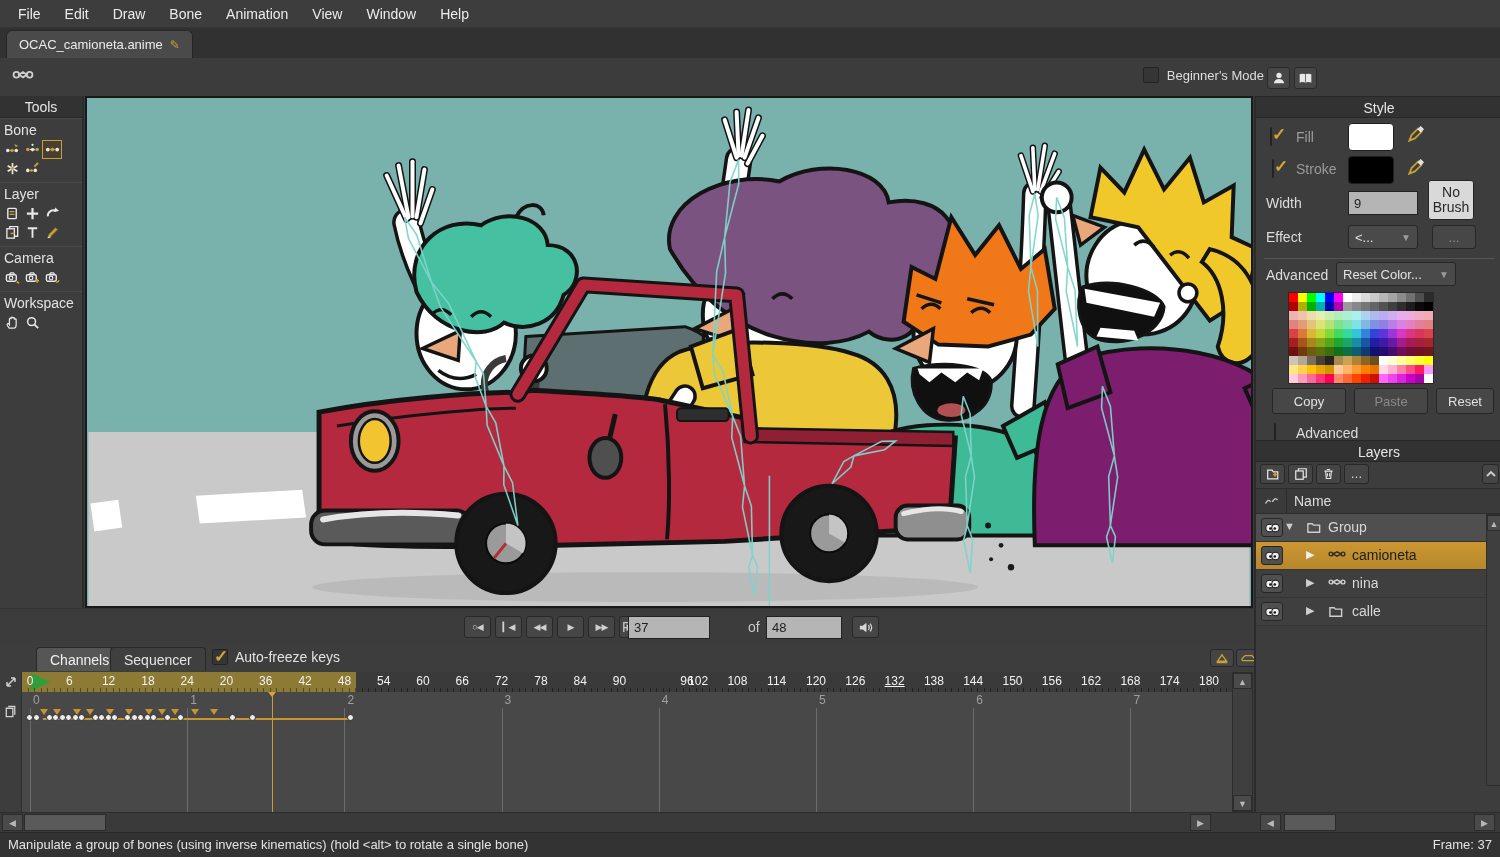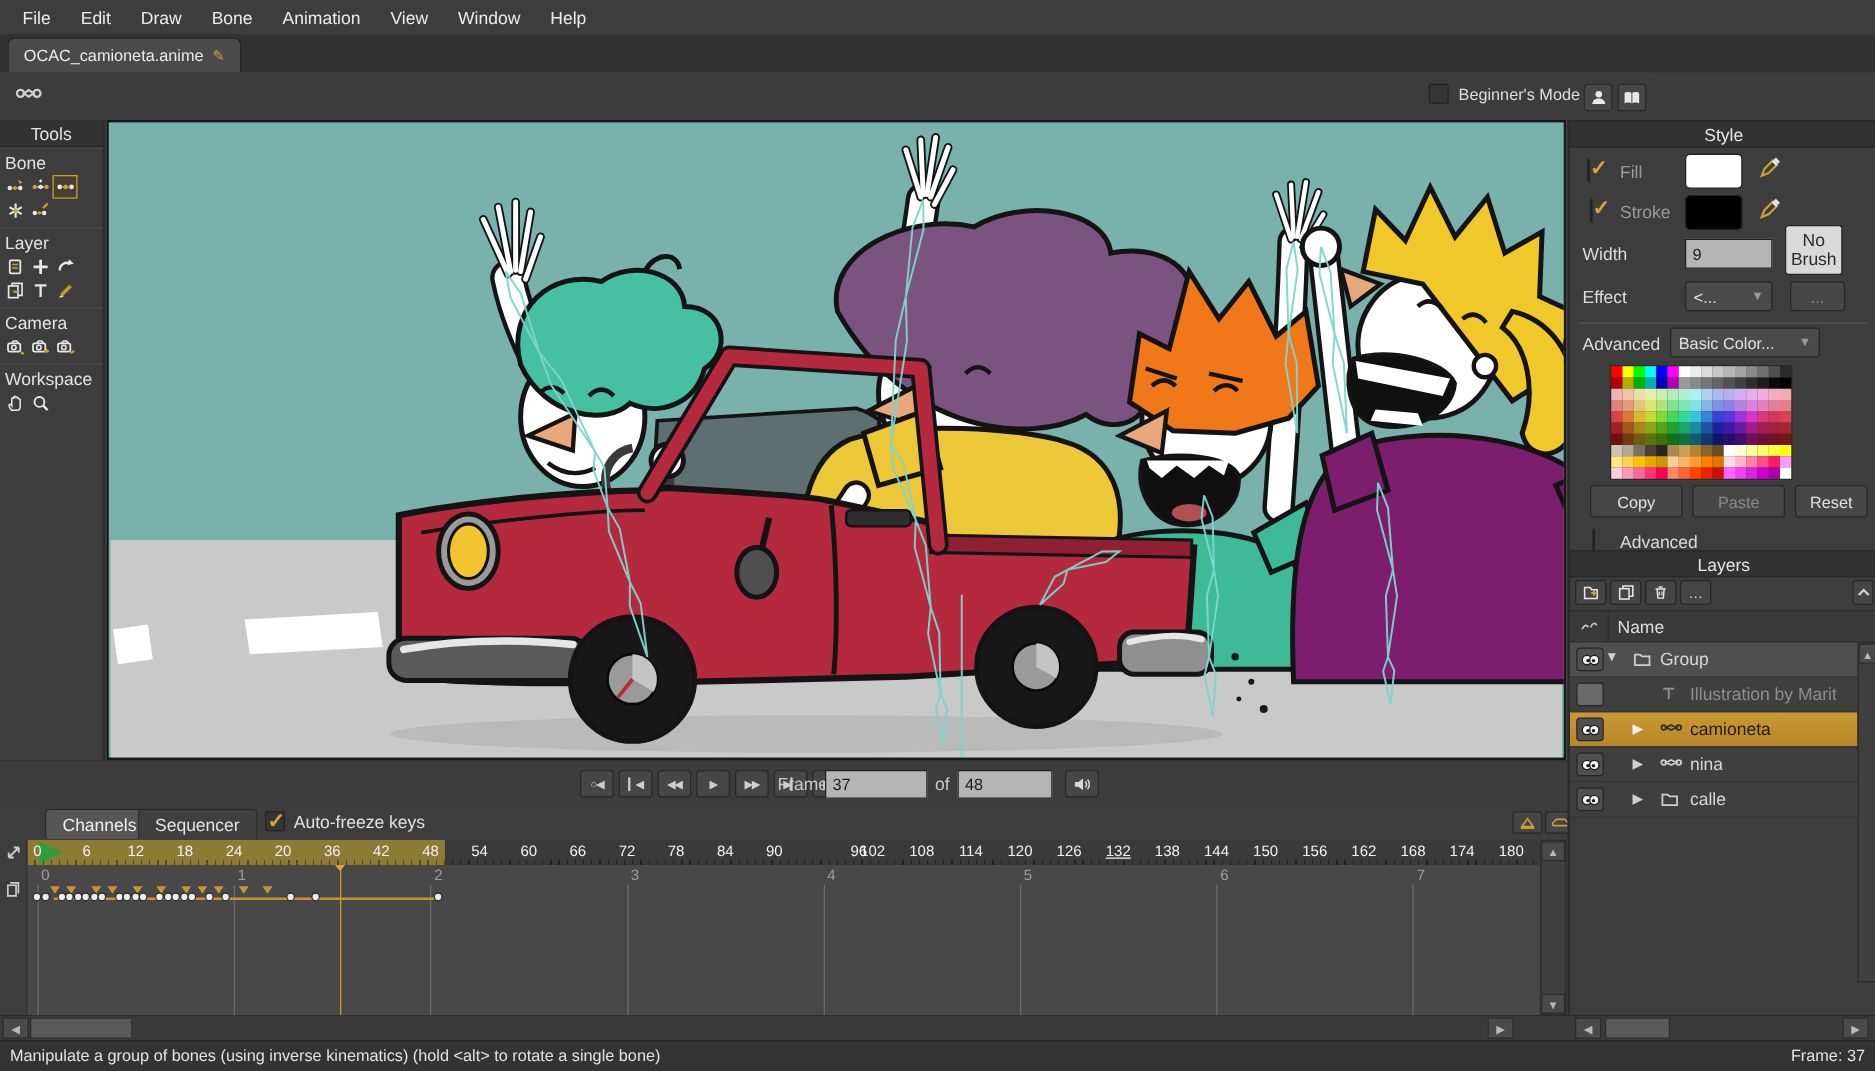--- a/index.html
+++ b/index.html
@@ -487,21 +487,21 @@
     <div id="pb-buttons">
         <div class="pb-btn" style="left: 464px;">○◀</div>
         <div class="pb-btn" style="left: 495px;">▎◀</div>
         <div class="pb-btn" style="left: 526px;">◀◀</div>
         <div class="pb-btn" style="left: 557px;">▶</div>
         <div class="pb-btn" style="left: 588px;">▶▶</div>
         <div class="pb-btn" style="left: 619px;">▶▎</div>
         <div class="pb-btn" style="left: 650px;">▶○</div>
       </div>
     <span class="pb-label" style="left:622px">Frame</span>
-    <input class="pb-input" style="left: 660px; width: 82px;" value="37">
+    <input class="pb-input" style="left: 628px; width: 82px;" value="37">
     <span class="pb-label" style="left:748px">of</span>
     <input class="pb-input" style="left: 766px; width: 76px;" value="48">
     <div class="pb-btn" style="left:852px">
       <svg width="15" height="15" viewBox="0 0 16 16">
           <path d="M2 6v4h3l4 3V3L5 6Z" fill="#d8d8d8"></path>
           <path d="M11 5.5a4 4 0 0 1 0 5M12.8 3.8a6.5 6.5 0 0 1 0 8.4" stroke="#d8d8d8" fill="none" stroke-width="1.3"></path>
         </svg>
     </div>
   </div>
 
@@ -682,21 +682,21 @@
     <div class="st-select" style="left:92px;top:129px;width:70px;height:24px">
       <span>&lt;...</span>
         <span class="car">▼</span>
     </div>
     <div class="st-btn disabled" style="left:176px;top:129px;width:44px;height:24px">...</div>
 
     <div id="style-divider"></div>
 
     <span class="st-label lit" style="left:10px;top:171px">Advanced</span>
     <div class="st-select" style="left:80px;top:166px;width:120px;height:24px">
-      <span>Basic Color...</span>
+      <span>Reset Color...</span>
         <span class="car">▼</span>
     </div>
 
     <div id="palette">
         <div style="background: rgb(255, 0, 0);"></div>
         <div style="background: rgb(255, 255, 0);"></div>
         <div style="background: rgb(0, 255, 0);"></div>
         <div style="background: rgb(0, 255, 255);"></div>
         <div style="background: rgb(0, 0, 255);"></div>
         <div style="background: rgb(255, 0, 255);"></div>
@@ -913,29 +913,20 @@
             </svg>
           </div>
           <span class="arrow" style="left: 28px;">▼</span>
           <span class="licon" style="left: 50px;">
             <svg viewBox="0 0 16 16" width="16" height="15">
               <path d="M1.5 13V4h4.5l1.5 1.5H14V13Z" fill="none" stroke="currentColor" stroke-width="1.5"></path>
             </svg>
           </span>
           <span class="lname" style="left: 72px;">Group</span>
         </div>
-        <div class="lrow dim">
-          <div class="visbox off"></div>
-          <span class="licon" style="left: 72px;">
-            <svg viewBox="0 0 16 16" width="14" height="14">
-              <path d="M3 3.5h10M8 3.5V13" stroke="currentColor" stroke-width="1.8"></path>
-            </svg>
-          </span>
-          <span class="lname" style="left: 96px;">Illustration by Marit</span>
-        </div>
         <div class="lrow selected">
           <div class="visbox">
             <svg width="17" height="12" viewBox="0 0 20 14">
               <circle cx="6.5" cy="7" r="4.4" fill="#f2f2f2" stroke="#1c1c1c" stroke-width="1.3"></circle>
               <circle cx="13.5" cy="7" r="4.4" fill="#f2f2f2" stroke="#1c1c1c" stroke-width="1.3"></circle>
               <circle cx="7.5" cy="7.6" r="1.6" fill="#1c1c1c"></circle>
               <circle cx="12.7" cy="7.6" r="1.6" fill="#1c1c1c"></circle>
             </svg>
           </div>
           <span class="arrow" style="left: 50px;">▶</span>

